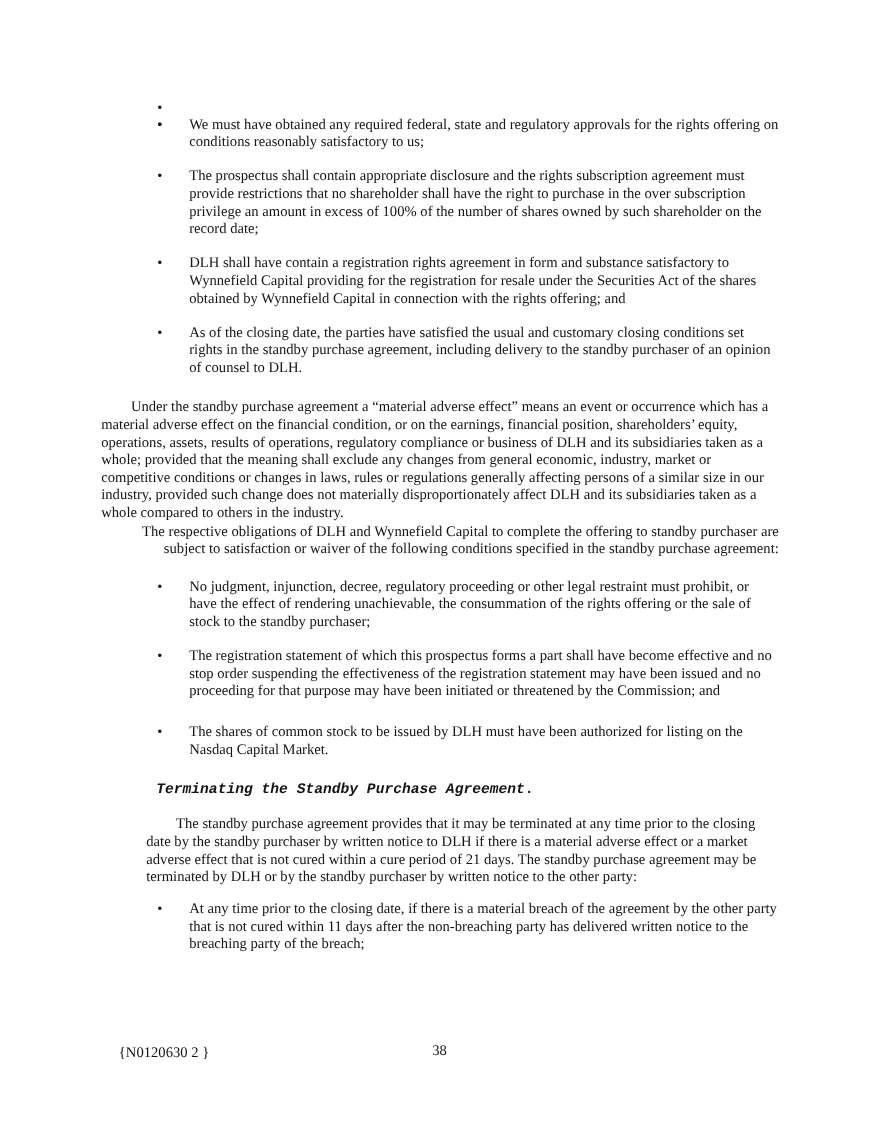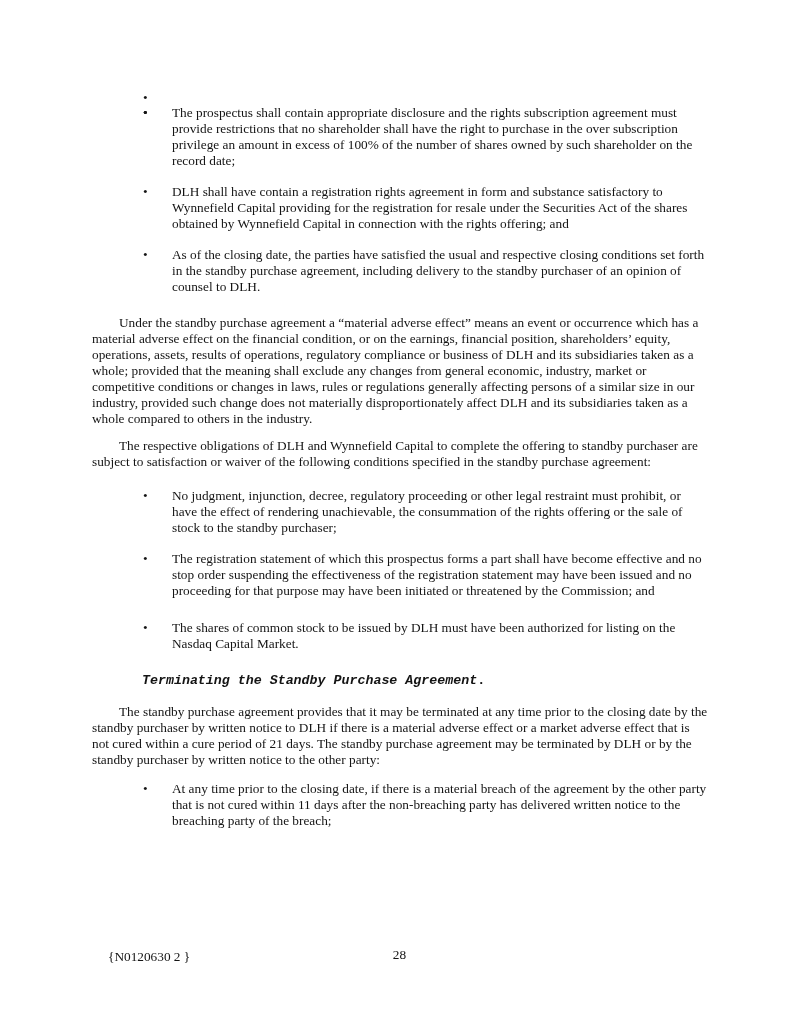--- a/index.html
+++ b/index.html
@@ -48,24 +48,24 @@
     margin-left: 50px;
     font-weight: bold;
     font-style: italic;
     font-family: Liberation Mono, monospace;
   }
   .heading .suffix {
     font-style: normal;
   }
   
   .gap-lg   { margin-bottom: 20px; }
-  .gap-sm   { margin-bottom: 11px; }
-  .gap-md   { margin-bottom: 18px; }
+  .gap-sm   { margin-bottom: 1px; }
+  .gap-md   { margin-bottom: 18px; text-align: right; }
   .gap-xl   { margin-bottom: 21px; }
-  .gap-xs   { margin-bottom: 13px; }
+  .gap-xs   { margin-bottom: 13px; margin-left: 41px; }
   .footer {
     position: absolute;
     left: 92px;
     right: 92px;
     top: 949px;
     font-size: 13.3px;
     line-height: 16px;
   }
   .footer .doc-id {
     position: absolute;
@@ -88,35 +88,36 @@
     <div class="block bullet">
       <span class="marker">•</span>
     </div>
 
     <div class="block bullet">
       <span class="marker">•</span>
     </div>
 
     <div class="block bullet">
       <span class="marker">•</span>
+      <span>We must have obtained any required federal, state and regulatory approvals for the rights offering on conditions reasonably satisfactory to us;</span>
     </div>
 
     <div class="block bullet">
       <span class="marker">•</span>
       <span>The prospectus shall contain appropriate disclosure and the rights subscription agreement must provide restrictions that no shareholder shall have the right to purchase in the over subscription privilege an amount in excess of 100% of the number of shares owned by such shareholder on the record date;</span>
     </div>
 
     <div class="block bullet">
       <span class="marker">•</span>
       <span>DLH shall have contain a registration rights agreement in form and substance satisfactory to Wynnefield Capital providing for the registration for resale under the Securities Act of the shares obtained by Wynnefield Capital in connection with the rights offering; and</span>
     </div>
 
     <div class="block bullet gap-lg">
       <span class="marker">•</span>
-      <span>As of the closing date, the parties have satisfied the usual and respective closing conditions set forth in the standby purchase agreement, including delivery to the standby purchaser of an opinion of counsel to DLH.</span>
+      <span>As of the closing date, the parties have satisfied the usual and customary closing conditions set rights in the standby purchase agreement, including delivery to the standby purchaser of an opinion of counsel to DLH.</span>
     </div>
 
     <div class="block paragraph gap-sm">Under the standby purchase agreement a “material adverse effect” means an event or occurrence which has a material adverse effect on the financial condition, or on the earnings, financial position, shareholders’ equity, operations, assets, results of operations, regulatory compliance or business of DLH and its subsidiaries taken as a whole; provided that the meaning shall exclude any changes from general economic, industry, market or competitive conditions or changes in laws, rules or regulations generally affecting persons of a similar size in our industry, provided such change does not materially disproportionately affect DLH and its subsidiaries taken as a whole compared to others in the industry.</div>
 
     <div class="block paragraph gap-md">The respective obligations of DLH and Wynnefield Capital to complete the offering to standby purchaser are subject to satisfaction or waiver of the following conditions specified in the standby purchase agreement:</div>
 
     <div class="block bullet">
       <span class="marker">•</span>
       <span>No judgment, injunction, decree, regulatory proceeding or other legal restraint must prohibit, or have the effect of rendering unachievable, the consummation of the rights offering or the sale of stock to the standby purchaser;</span>
     </div>
@@ -139,15 +140,15 @@
 
     <div class="block bullet">
       <span class="marker">•</span>
       <span>At any time prior to the closing date, if there is a material breach of the agreement by the other party that is not cured within 11 days after the non-breaching party has delivered written notice to the breaching party of the breach;</span>
     </div>
 
   </div>
 
   <div class="footer">
     <span class="doc-id">{N0120630 2 }</span>
-    <span class="page-num">28</span>
+    <span class="page-num">38</span>
   </div>
 </div>
 
 </body></html>

